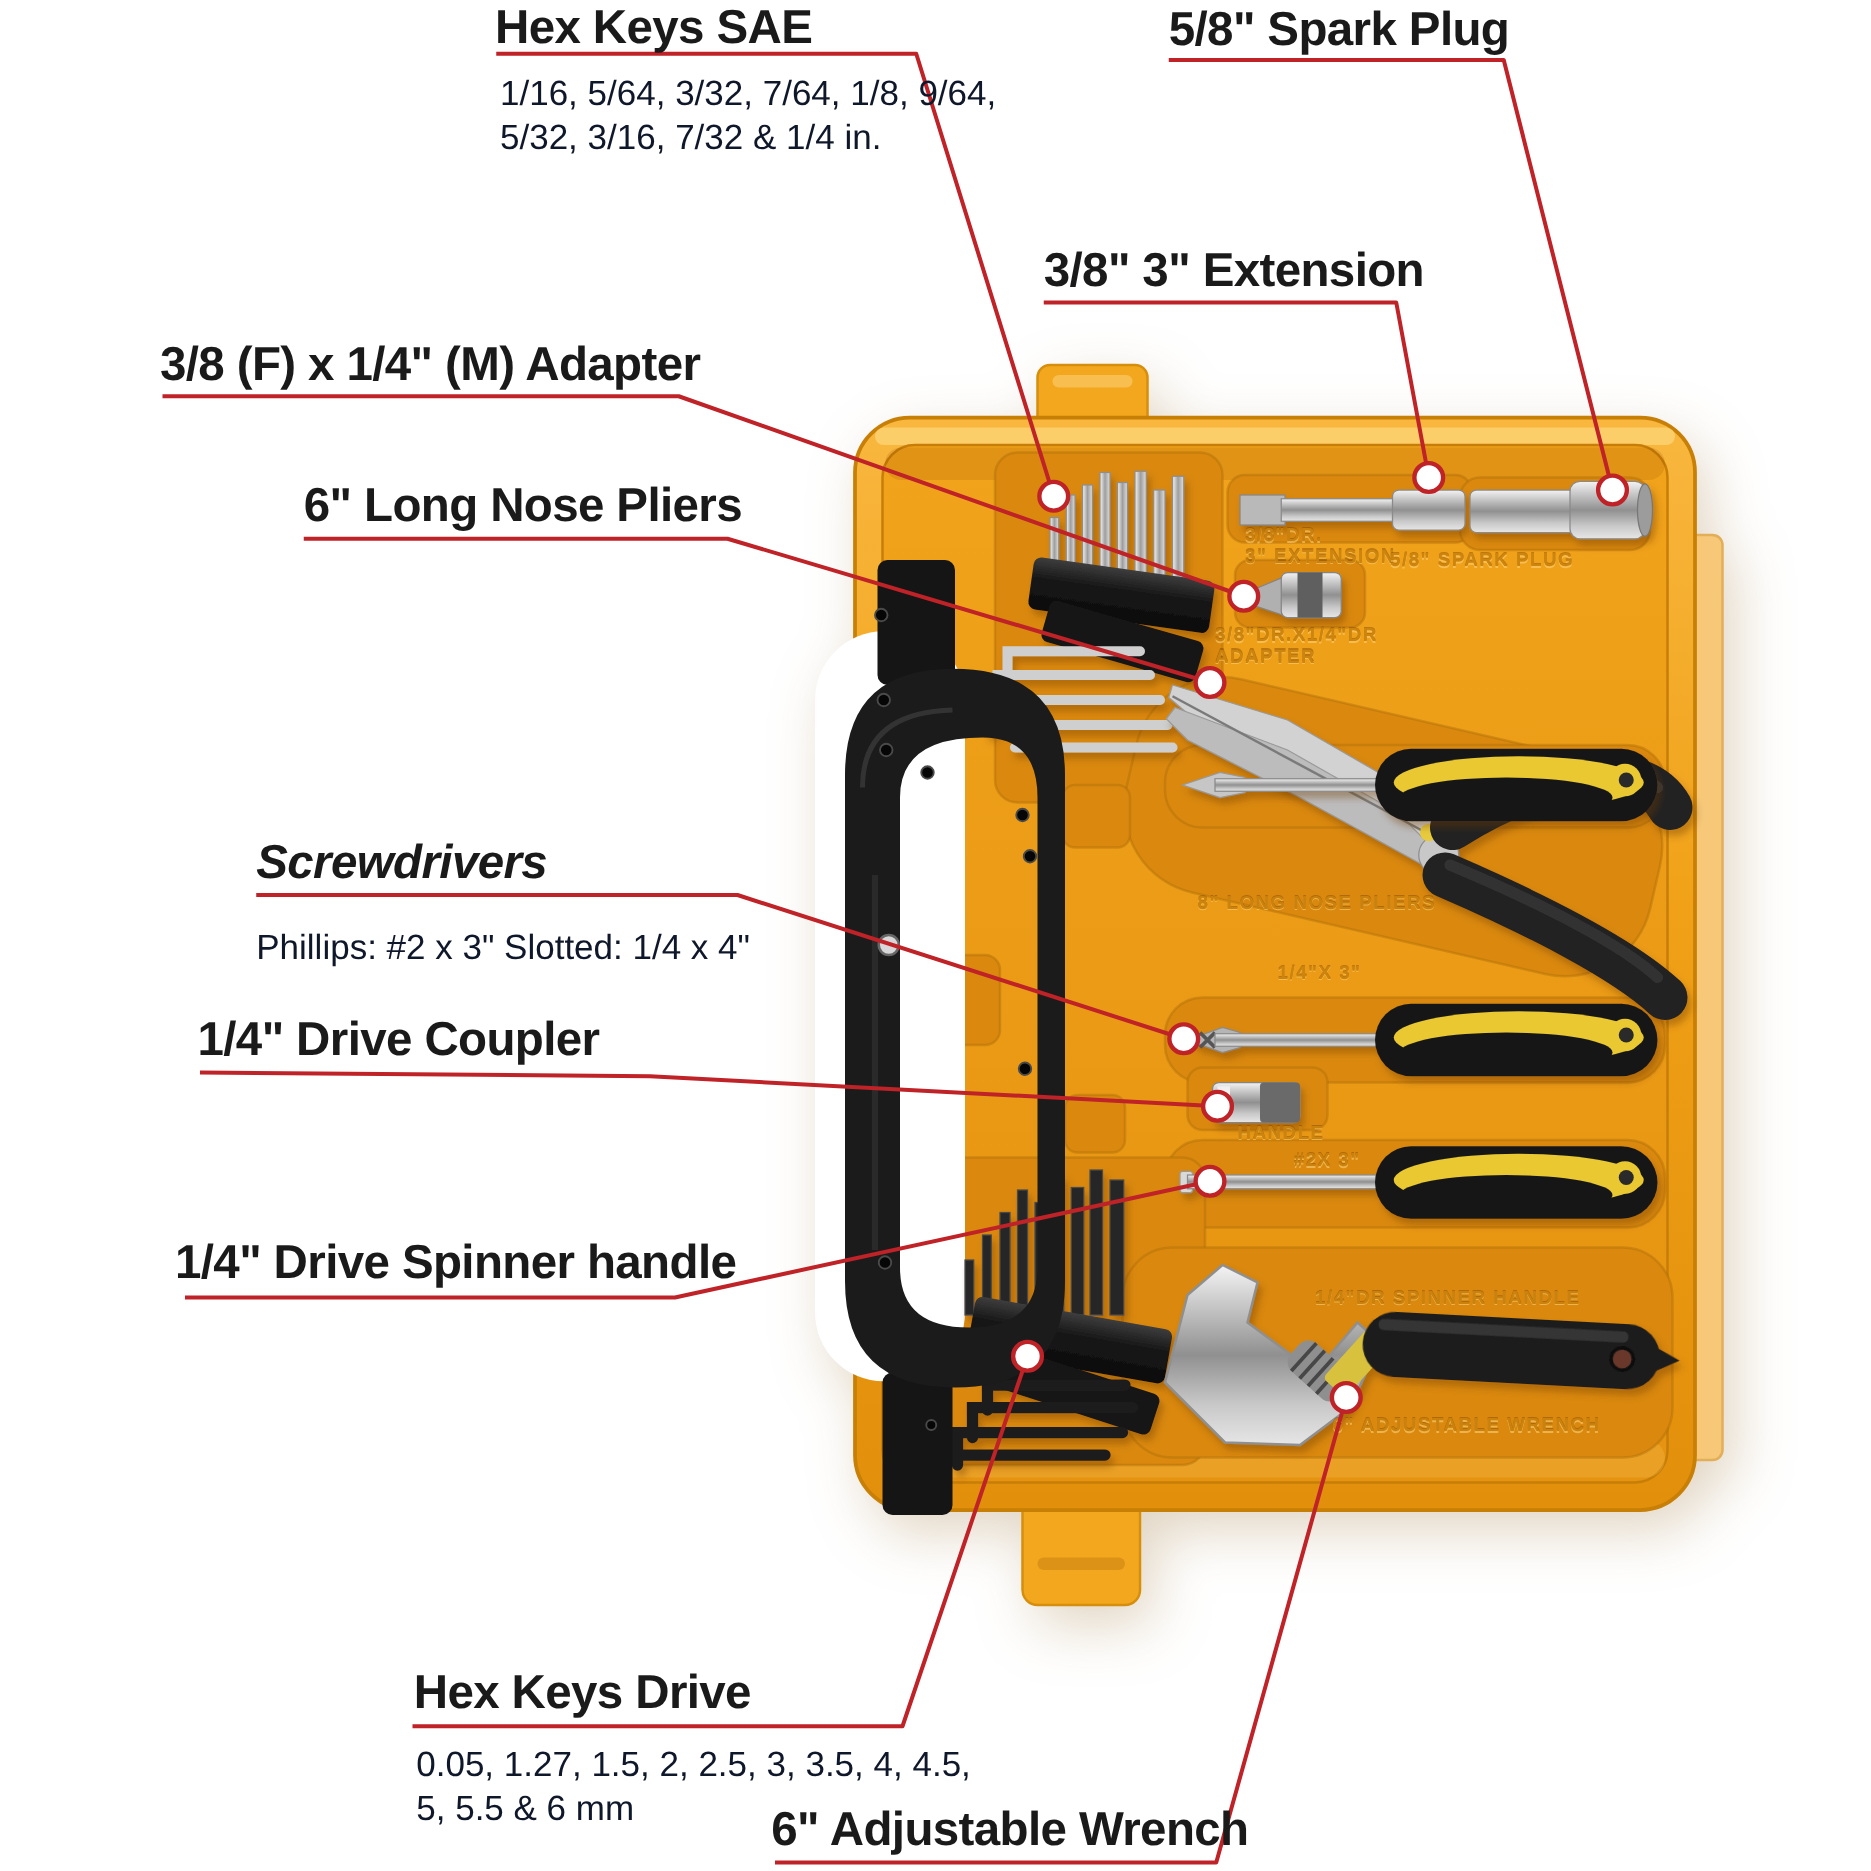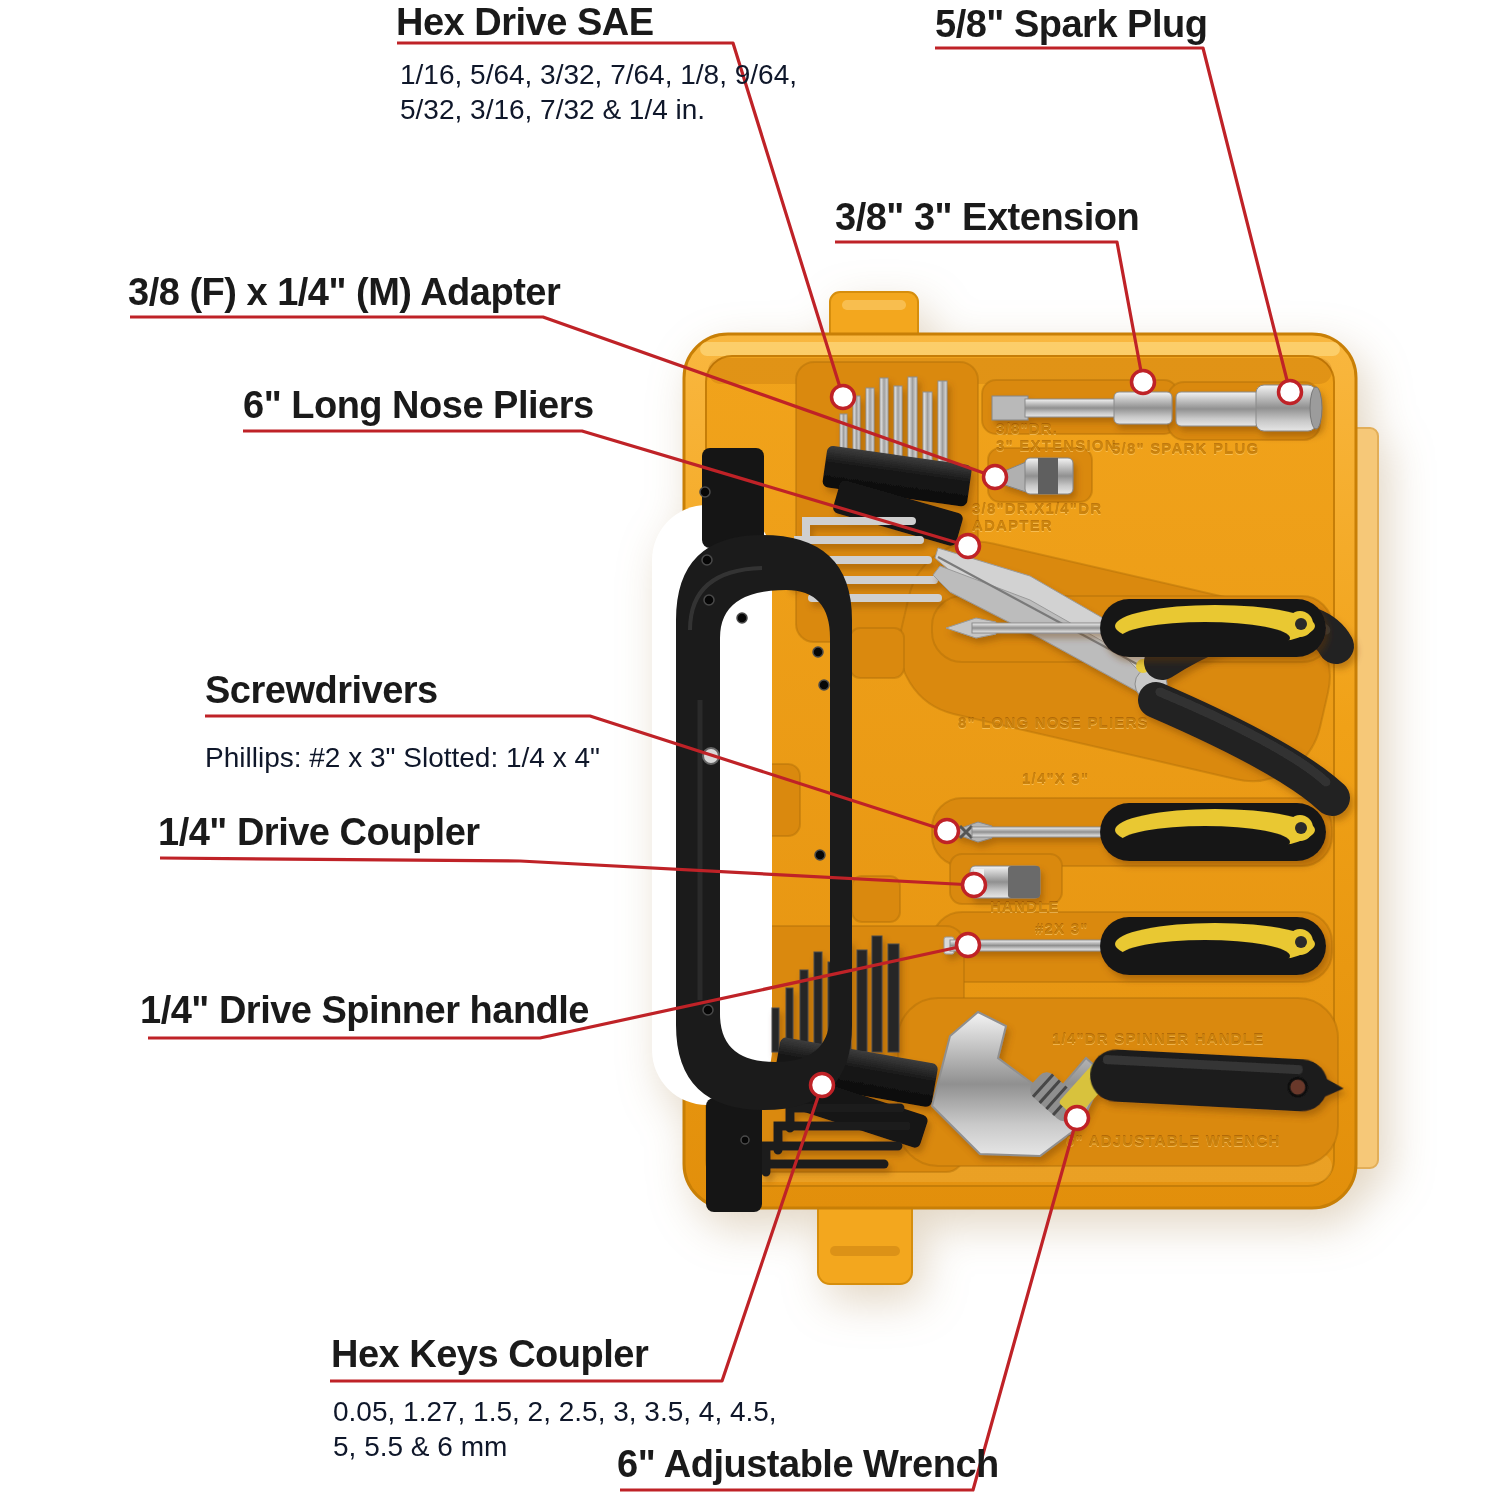--- a/index.html
+++ b/index.html
@@ -280,35 +280,35 @@
       <circle cx="968" cy="546" r="11.5"></circle>
       <circle cx="947" cy="831" r="11.5"></circle>
       <circle cx="974" cy="885" r="11.5"></circle>
       <circle cx="968" cy="945" r="11.5"></circle>
       <circle cx="822" cy="1085" r="11.5"></circle>
       <circle cx="1077" cy="1118" r="11.5"></circle>
     </g>
   </svg>
 
   <div id="label-layer" class="layer">
-    <div class="callout-title" style="left:396px;top:2px;">Hex Drive SAE</div>
+    <div class="callout-title" style="left:396px;top:2px;">Hex Keys SAE</div>
     <div class="callout-details" style="left:400px;top:57px;">1/16, 5/64, 3/32, 7/64, 1/8, 9/64,
 5/32, 3/16, 7/32 &amp; 1/4 in.</div>
 
     <div class="callout-title" style="left:935px;top:4px;">5/8" Spark Plug</div>
     <div class="callout-title" style="left:835px;top:197px;">3/8" 3" Extension</div>
     <div class="callout-title" style="left:128px;top:272px;">3/8 (F) x 1/4" (M) Adapter</div>
     <div class="callout-title" style="left:243px;top:385px;">6" Long Nose Pliers</div>
 
-    <div class="callout-title" style="left:205px;top:670px;">Screwdrivers</div>
+    <div class="callout-title" style="left:205px;top:670px;font-style:italic;">Screwdrivers</div>
     <div class="callout-details" style="left:205px;top:740px;">Phillips: #2 x 3" Slotted: 1/4 x 4"</div>
 
     <div class="callout-title" style="left:158px;top:812px;">1/4" Drive Coupler</div>
     <div class="callout-title" style="left:140px;top:990px;">1/4" Drive Spinner handle</div>
 
-    <div class="callout-title" style="left:331px;top:1334px;">Hex Keys Coupler</div>
+    <div class="callout-title" style="left:331px;top:1334px;">Hex Keys Drive</div>
     <div class="callout-details" style="left:333px;top:1394px;">0.05, 1.27, 1.5, 2, 2.5, 3, 3.5, 4, 4.5,
 5, 5.5 &amp; 6 mm</div>
 
     <div class="callout-title" style="left:617px;top:1444px;">6" Adjustable Wrench</div>
   </div>
 
 </div>
 
 </body></html>

